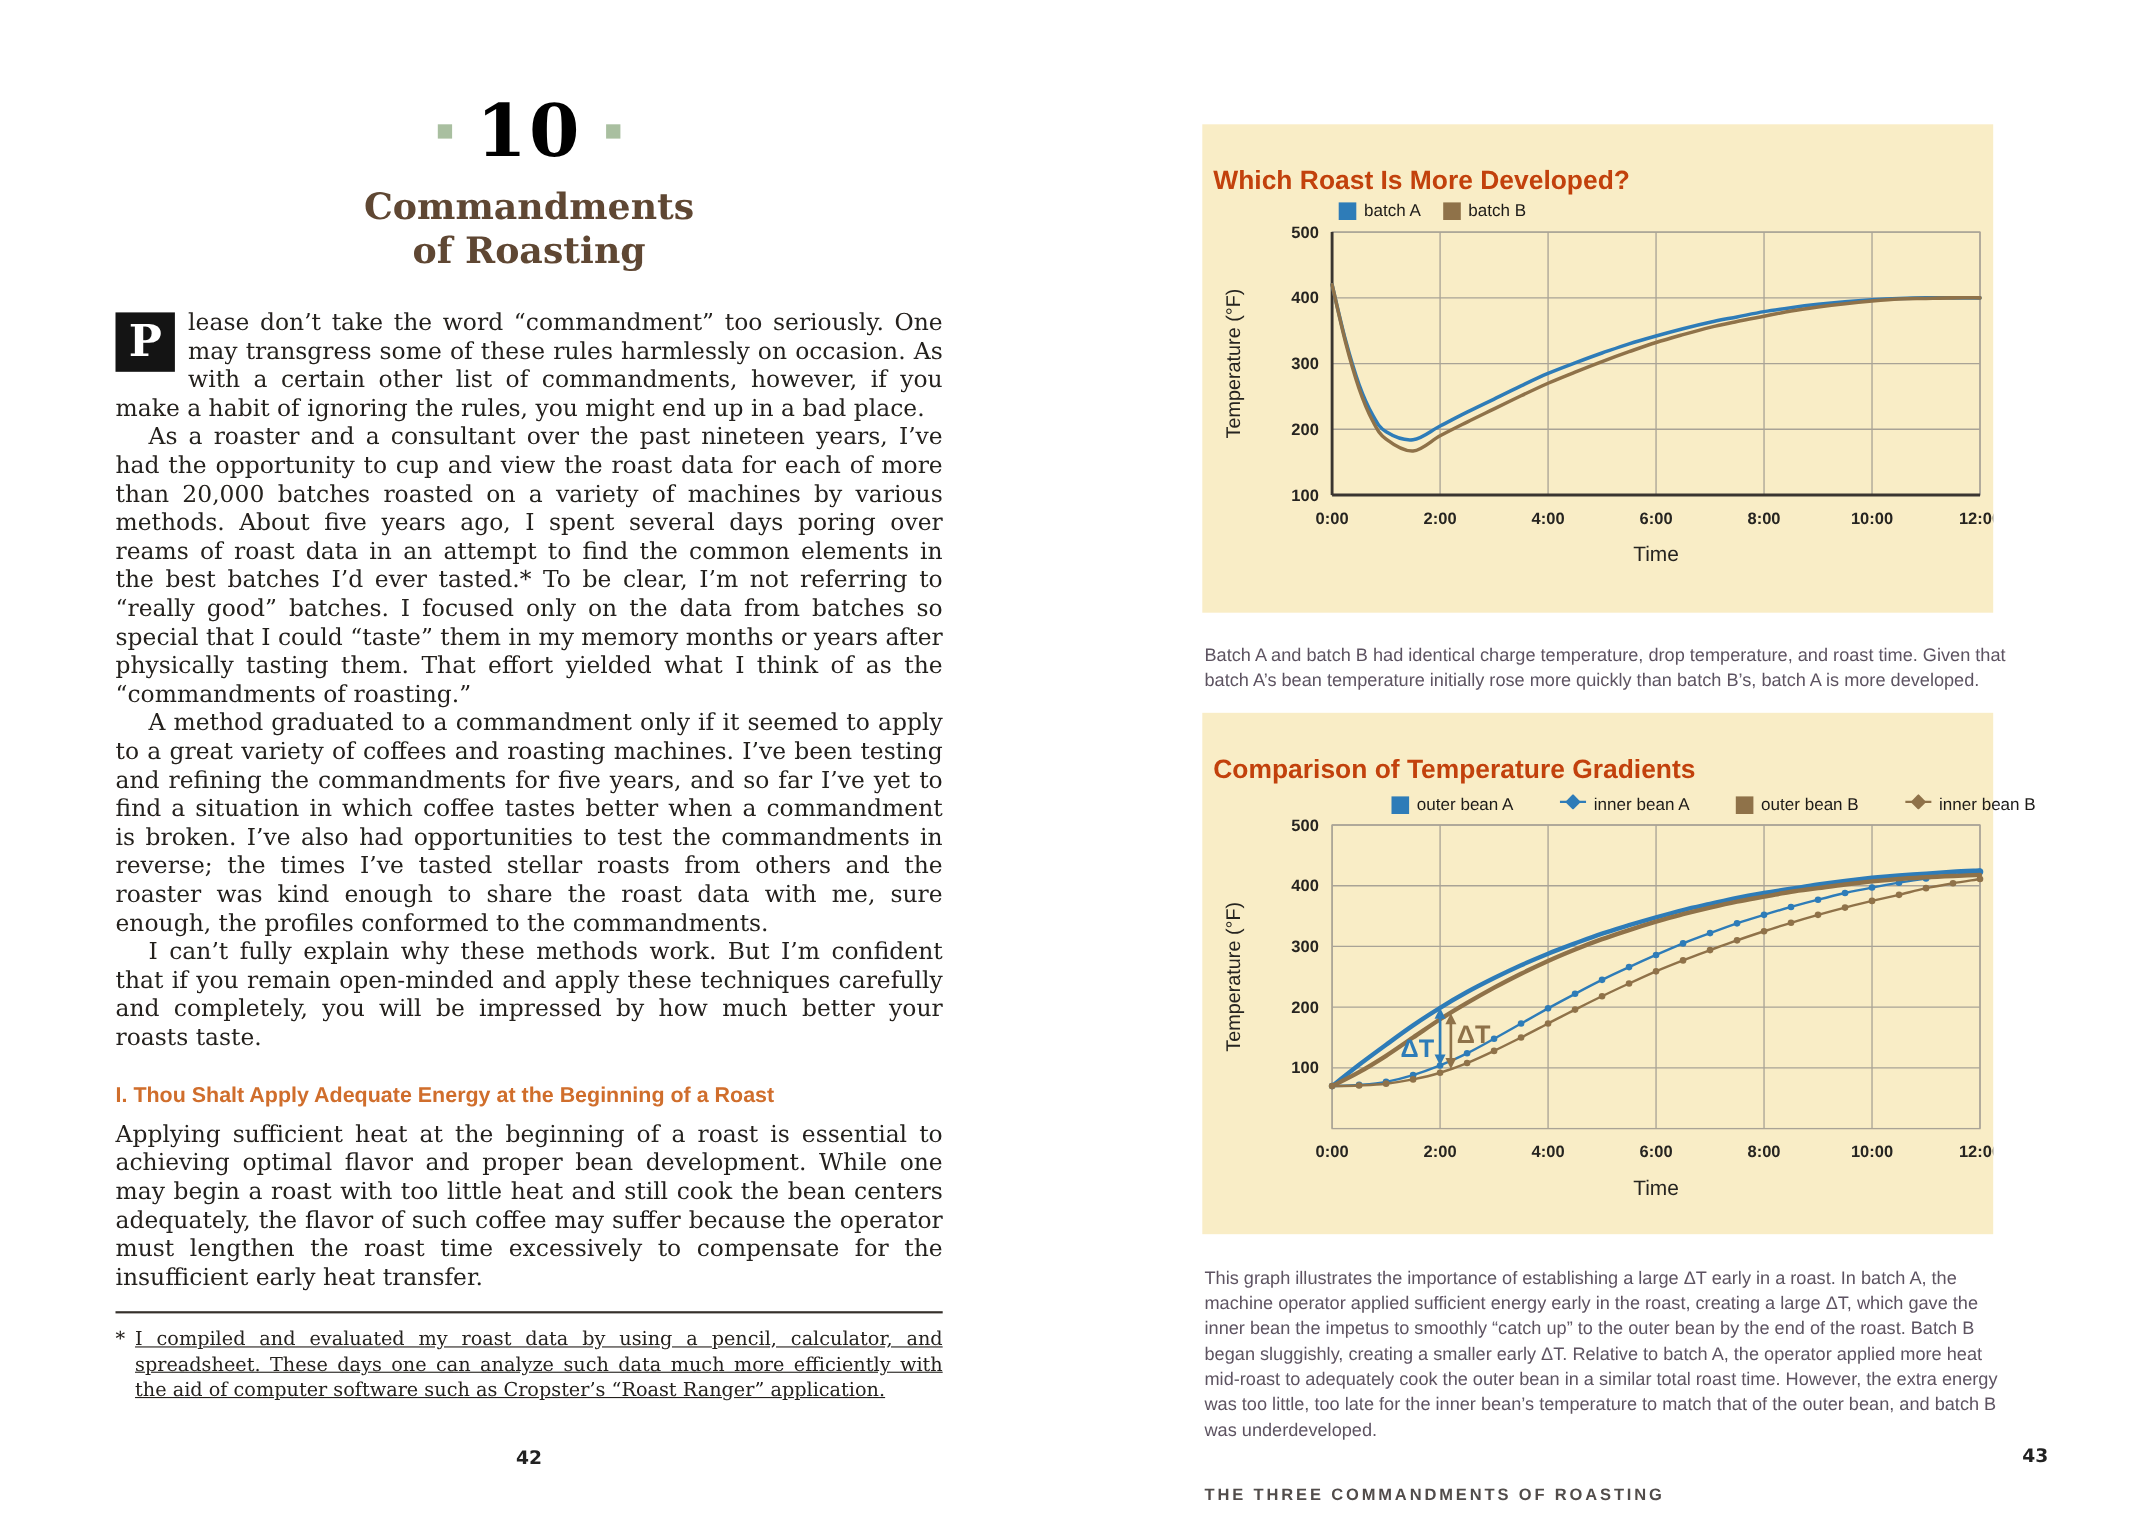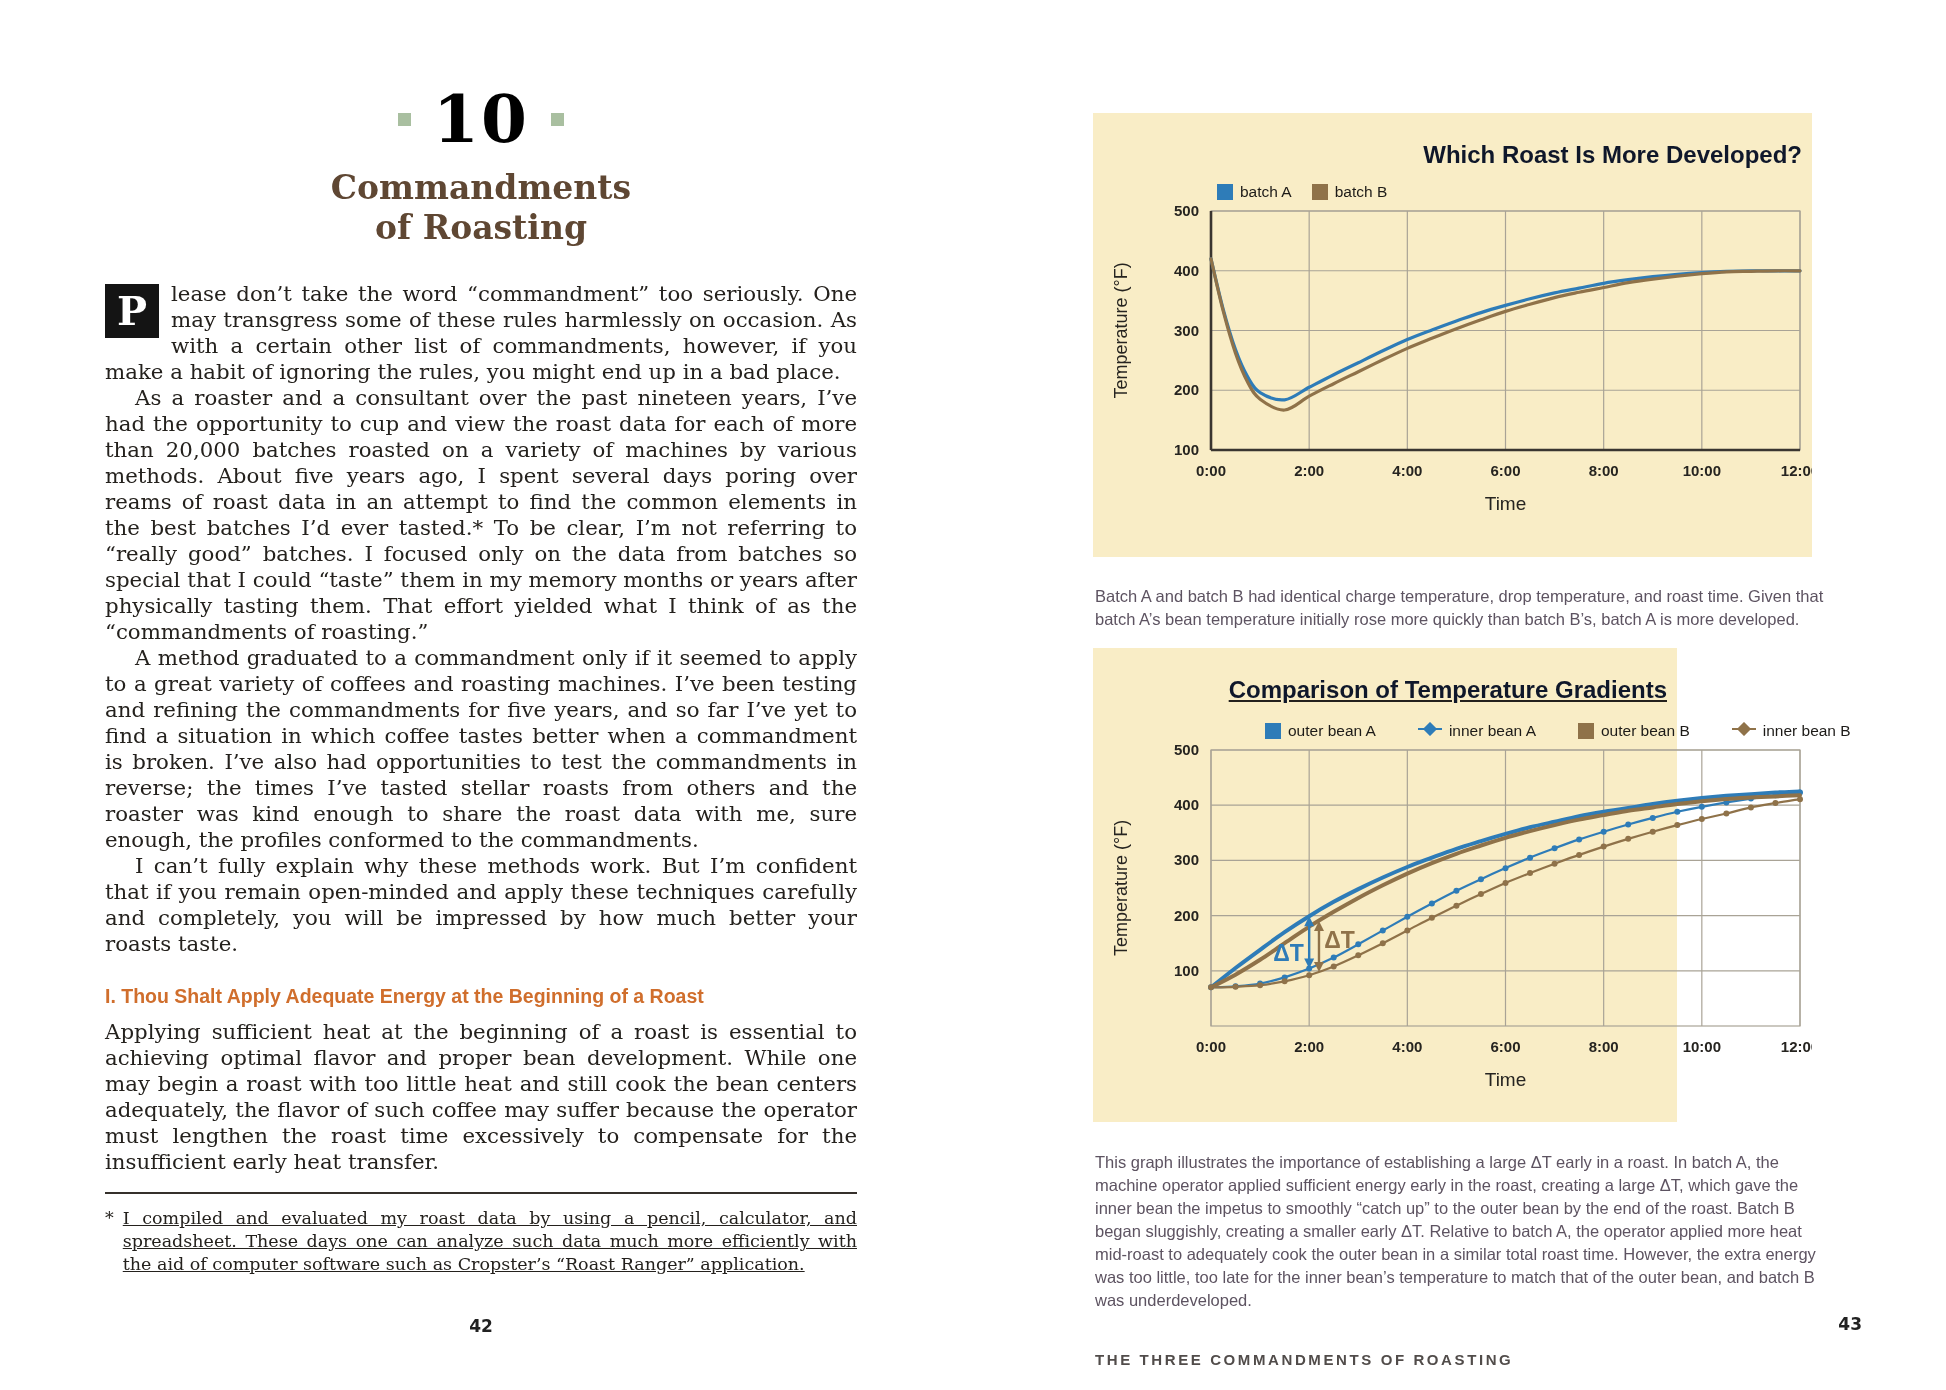--- a/index.html
+++ b/index.html
@@ -27,23 +27,23 @@
                   padding-top:13px;}
   .footnote{display:flex;gap:9px;font-size:17.5px;line-height:23px;text-align:justify;}
   .footnote .fn-marker{flex:none;}
   .footnote .fn-text{flex:1;text-decoration:underline;}
   .pagenum-left{position:absolute;left:105px;top:1316px;width:752px;text-align:center;
                 font-family:"DejaVu Sans",sans-serif;font-weight:bold;font-size:17px;color:#222;}
 
   
   .panel{position:absolute;background:#f9edc6;}
   #panel1{left:1093px;top:113px;width:719px;height:444px;}
-  #panel2{left:1093px;top:648px;width:584px;height:474px;text-decoration:underline;}
-  .chart-title{margin:28px 10px 0 10px;text-align:right;font-family:"Liberation Sans",sans-serif;
-               font-weight:bold;font-size:24px;color:#0f172a;}
+  #panel2{left:1093px;top:648px;width:719px;height:474px;}
+  .chart-title{margin:38px 10px 0 10px;text-align:left;font-family:"Liberation Sans",sans-serif;
+               font-weight:bold;font-size:24px;color:#c2410c;}
   .legend{position:absolute;left:124px;display:flex;align-items:center;}
   #legend0{top:70px;gap:20px;}
   #legend1{top:74px;gap:42px;padding-left:48px;}
   .legend-item{display:flex;align-items:center;gap:7px;font-family:"Liberation Sans",sans-serif;
                font-size:15.5px;color:#1d1b18;white-space:nowrap;}
   .swatch{width:16px;height:16px;display:inline-block;}
   .chart-host{position:absolute;left:0;}
   #chart-host-0{top:60px;}
   #chart-host-1{top:92px;}
   .caption{position:absolute;font-family:"Liberation Sans",sans-serif;font-size:16.5px;

